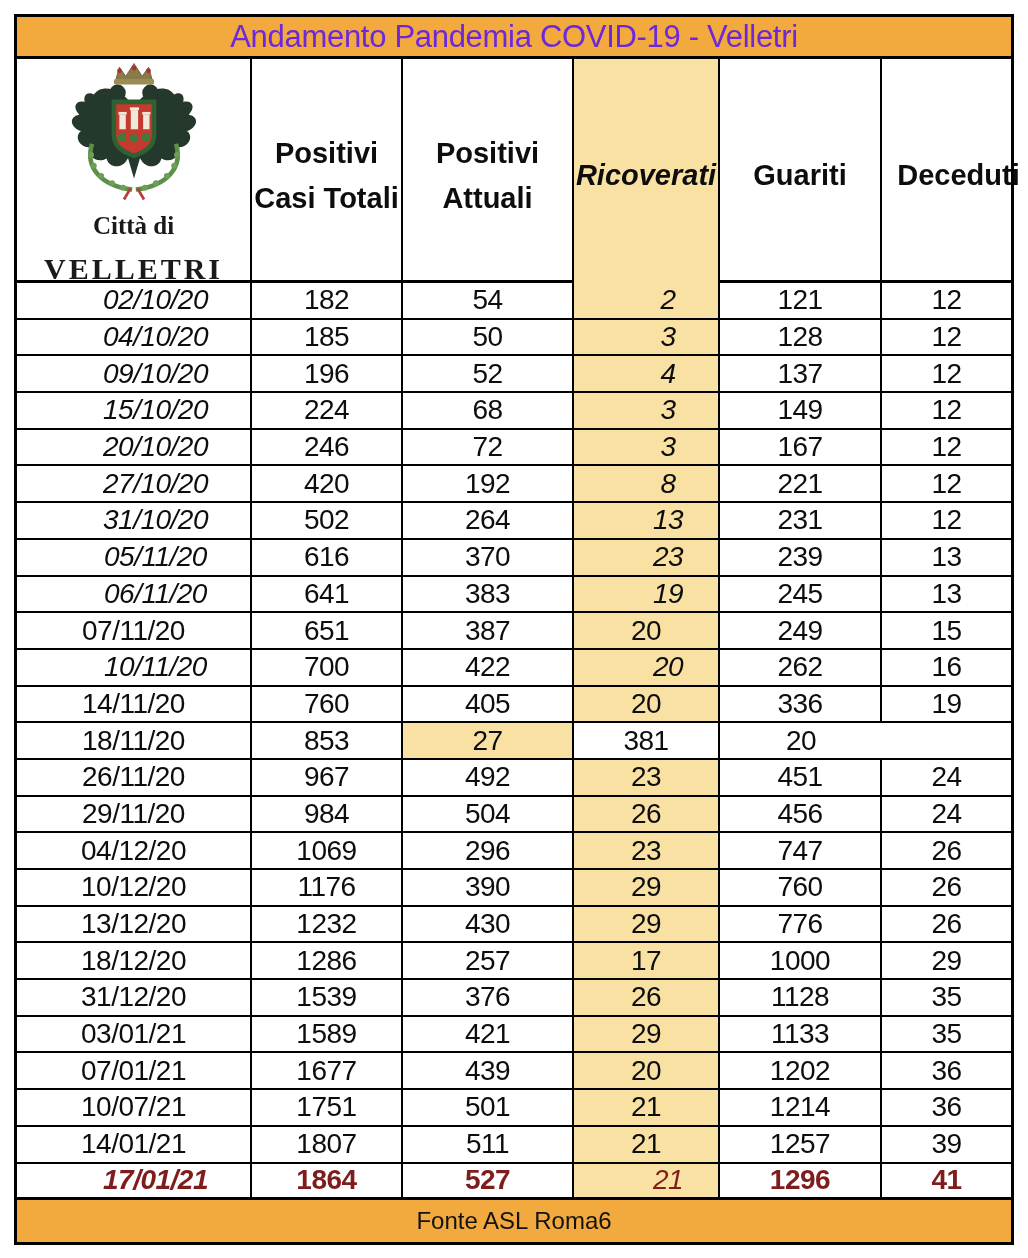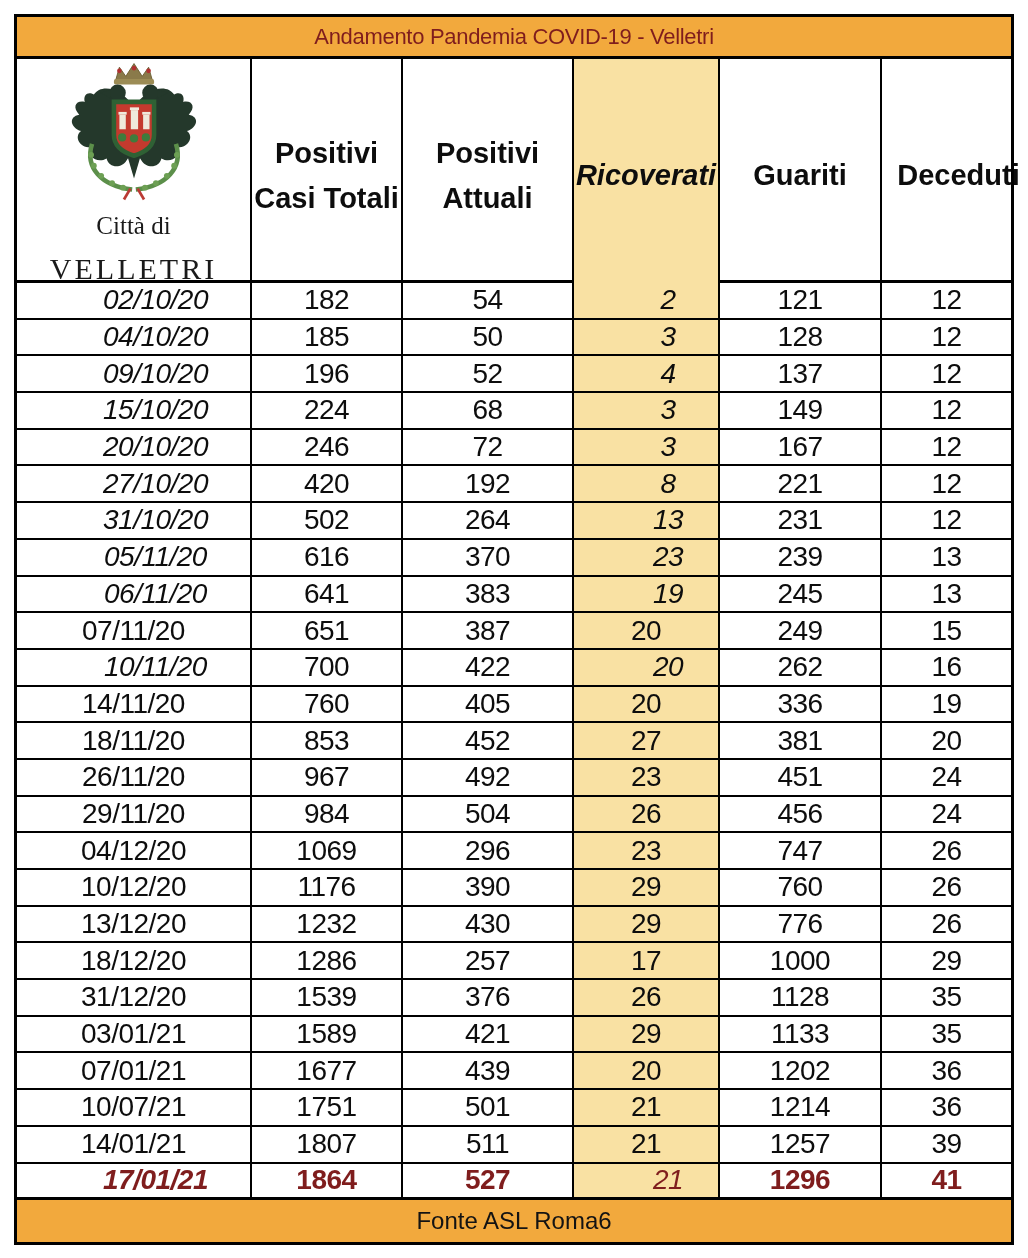--- a/index.html
+++ b/index.html
@@ -10,34 +10,34 @@
   }
   .tbl {
     position:absolute; left:14px; top:14px; width:1000px; height:1231px;
     border:3px solid #000; background:#fff;
     display:flex; flex-direction:column;
     --cols: 235px 151px 171px 146px 162px 129px;
   }
   .title-bar {
     height:42px; background:#F2A93D; border-bottom:3px solid #000;
     display:flex; align-items:center; justify-content:center;
-    font-size:22px; letter-spacing:-0.3px; color:#7f1d1d;
+    font-size:31px; letter-spacing:-0.3px; color:#6d28d9;
   }
   .hdr {
     height:224px; border-bottom:3px solid #000;
     display:grid; grid-template-columns:var(--cols);
   }
   .hcell {
     border-right:2px solid #000;
     display:flex; flex-direction:column; align-items:center; justify-content:center;
     font-weight:bold; font-size:29px; line-height:1.55; text-align:center;
   }
   .hcell.last { border-right:none;padding-left:24px; }
   .hcell.rico-bg { background:#F9E1A3; font-style:italic; }
-  .logo-cell { justify-content:space-between; font-weight:normal; }
+  .logo-cell { justify-content:space-between; font-weight:bold; }
   .logo-city { font-family:"Liberation Serif", serif; font-size:25px; color:#1a1a1a; margin-top:2px; }
   .logo-name { font-family:"Liberation Serif", serif; font-size:30px; letter-spacing:3px; color:#1a1a1a; }
   .body { display:block; }
   .row {
     height:36.7px; display:grid; grid-template-columns:var(--cols);
     border-bottom:2px solid #000;
   }
   .row:last-child { border-bottom:3px solid #000; }
   .cell {
     border-right:2px solid #000;
@@ -231,21 +231,20 @@
     <div class="cell date">14/11/20</div>
     <div class="cell">760</div>
     <div class="cell">405</div>
     <div class="cell rico-bg">20</div>
     <div class="cell">336</div>
     <div class="cell last">19</div>
   </div>
         <div class="row">
     <div class="cell date">18/11/20</div>
     <div class="cell">853</div>
-    <div class="cell">452</div>
     <div class="cell rico-bg">27</div>
     <div class="cell">381</div>
     <div class="cell last">20</div>
   </div>
         <div class="row">
     <div class="cell date">26/11/20</div>
     <div class="cell">967</div>
     <div class="cell">492</div>
     <div class="cell rico-bg">23</div>
     <div class="cell">451</div>

